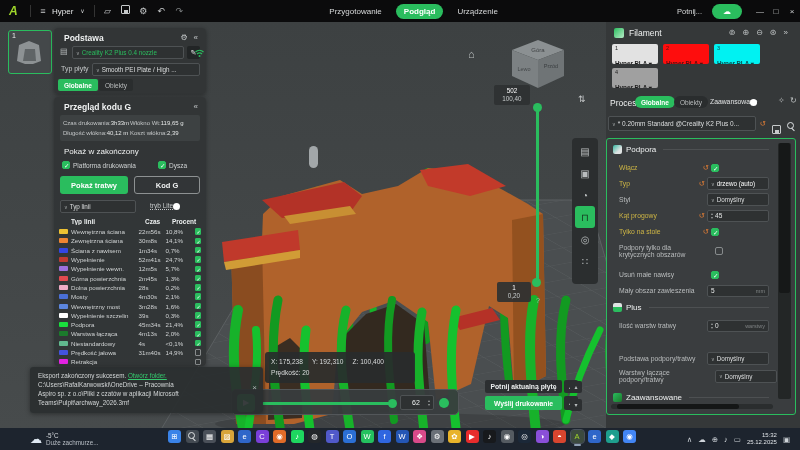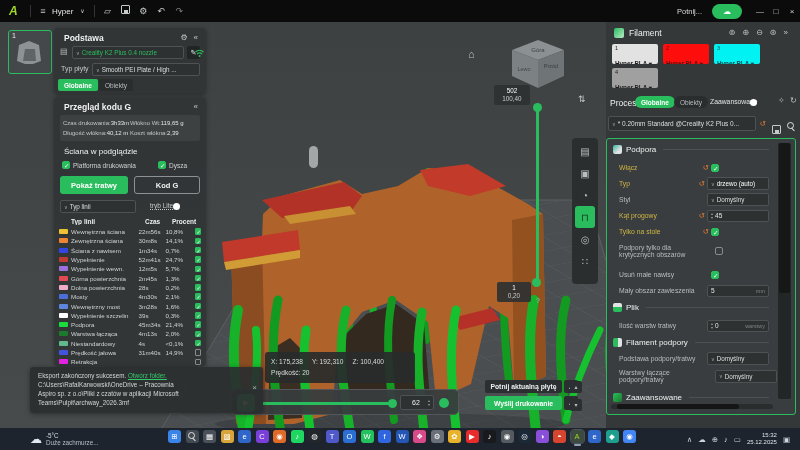--- a/index.html
+++ b/index.html
@@ -116,20 +116,25 @@
   <span class="tb-sep"></span>
   <span class="tb-ic">≡</span>
   <span class="menu-lbl">Hyper</span>
   <span class="tb-ic" style="font-size:6px">∨</span>
   <span class="tb-sep"></span>
   <span class="tb-ic">▱</span>
   <span class="tb-ic"><span class="floppy"></span></span>
   <span class="tb-ic">⚙</span>
   <span class="tb-ic">↶</span>
   <span class="tb-ic" style="color:#7e8283">↷</span>
+  <span style="margin-left:133px;display:flex;align-items:center;gap:6px">
+    <span class="tab">Przygotowanie</span>
+    <span class="tab active">Podgląd</span>
+    <span class="tab">Urządzenie</span>
+  </span>
   <span id="win-title">Potnij...</span>
   <span class="cloud-btn">☁</span>
   <span class="winctl">—</span>
   <span class="winctl">□</span>
   <span class="winctl">×</span>
 </div>
 
 <div class="abs" style="left:0;top:22px;width:800px;height:406px;background:linear-gradient(#3d4142,#474b4c);z-index:1"></div>
 <svg class="abs" style="left:0;top:22px;z-index:2" width="800" height="406" viewBox="0 22 800 406">
   <defs>
@@ -279,21 +284,21 @@
   <div class="abs" style="left:6px;top:18px;width:140px;height:26px;background:#3d4142;border-radius:2px;display:flex;flex-wrap:wrap;align-content:center;padding:0 3px">
 
       <span style="width:50%;font-size:6px;color:#c3c6c7;line-height:10px;white-space:nowrap;overflow:hidden"><span>Czas drukowania:</span><span style="color:#e4e6e6">3h33m</span></span>
 
       <span style="width:50%;font-size:6px;color:#c3c6c7;line-height:10px;white-space:nowrap;overflow:hidden"><span>Włókno Wt:</span><span style="color:#e4e6e6">119,65 g</span></span>
 
       <span style="width:50%;font-size:6px;color:#c3c6c7;line-height:10px;white-space:nowrap;overflow:hidden"><span>Długość włókna:</span><span style="color:#e4e6e6">40,12 m</span></span>
 
       <span style="width:50%;font-size:6px;color:#c3c6c7;line-height:10px;white-space:nowrap;overflow:hidden"><span>Koszt włókna:</span><span style="color:#e4e6e6">2,39</span></span>
     </div>
-  <b class="abs" style="left:10px;top:50px;font-size:8px;color:#f0f2f2">Ściana w podglądzie</b>
+  <b class="abs" style="left:10px;top:50px;font-size:8px;color:#f0f2f2">Pokaż w zakończony</b>
   <span class="abs" style="left:8px;top:64px;display:flex;align-items:center;gap:3px">
     <span class="cb on"></span>
     <span style="font-size:6.5px;color:#d0d3d4">Platforma drukowania</span>
   </span>
   <span class="abs" style="left:104px;top:64px;display:flex;align-items:center;gap:3px">
     <span class="cb on"></span>
     <span style="font-size:6.5px;color:#d0d3d4">Dysza</span>
   </span>
   <div class="btn-green abs" style="left:6px;top:79px;width:68px;height:18px">Pokaż tratwy</div>
   <div class="btn-line abs" style="left:80px;top:79px;width:66px;height:18px">Kod G</div>
@@ -572,38 +577,34 @@
   <div class="srow" style="top:145px">
     <span class="lab">Mały obszar zawieszenia</span>
     <span class="reset" style="visibility:hidden">↺</span>
     <span class="numbox">
       <span>5</span>
       <span class="unit">mm</span>
     </span>
   </div>
   <div class="shead" style="top:162px">
     <span class="si" style="background:linear-gradient(#dfe3e3 40%,#2abd5e 40%)"></span>
-    <b>Plik</b>
+    <b>Plus</b>
   </div>
   <div class="srow" style="top:180px">
     <span class="lab">Ilość warstw tratwy</span>
     <span class="reset" style="visibility:hidden">↺</span>
     <span class="numbox">
       <span class="spinner">
           <span>▴</span>
           <span>▾</span>
         </span>
       <span>0</span>
       <span class="unit">warstwy</span>
     </span>
   </div>
-  <div class="shead" style="top:197px">
-    <span class="si" style="background:linear-gradient(90deg,#2abd5e 50%,#dfe3e3 50%)"></span>
-    <b>Filament podpory</b>
-  </div>
   <div class="srow" style="top:213px">
     <span class="lab">Podstawa podpory/tratwy</span>
     <span class="reset" style="visibility:hidden">↺</span>
     <span class="dd ctl">
         <span class="chev">∨</span>
         <span>Domyślny</span>
       </span>
   </div>
   <div class="srow" style="top:228px;height:18px">
     <span class="lab" style="width:92px;flex:none;white-space:normal">Warstwy łączące podpory/tratwy</span>

